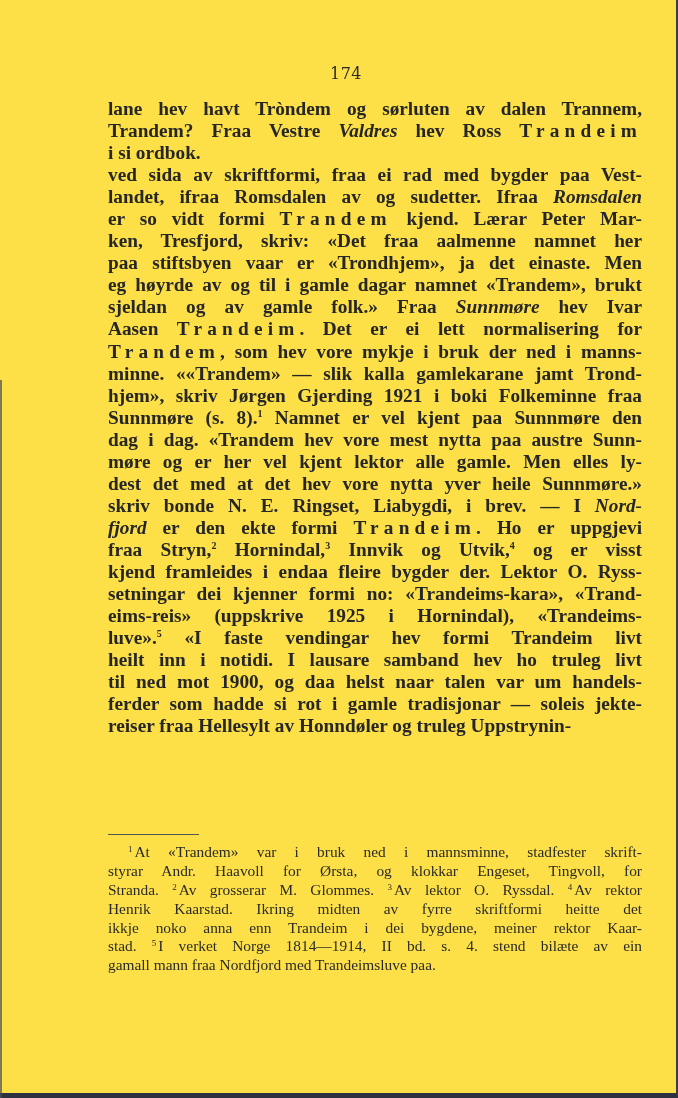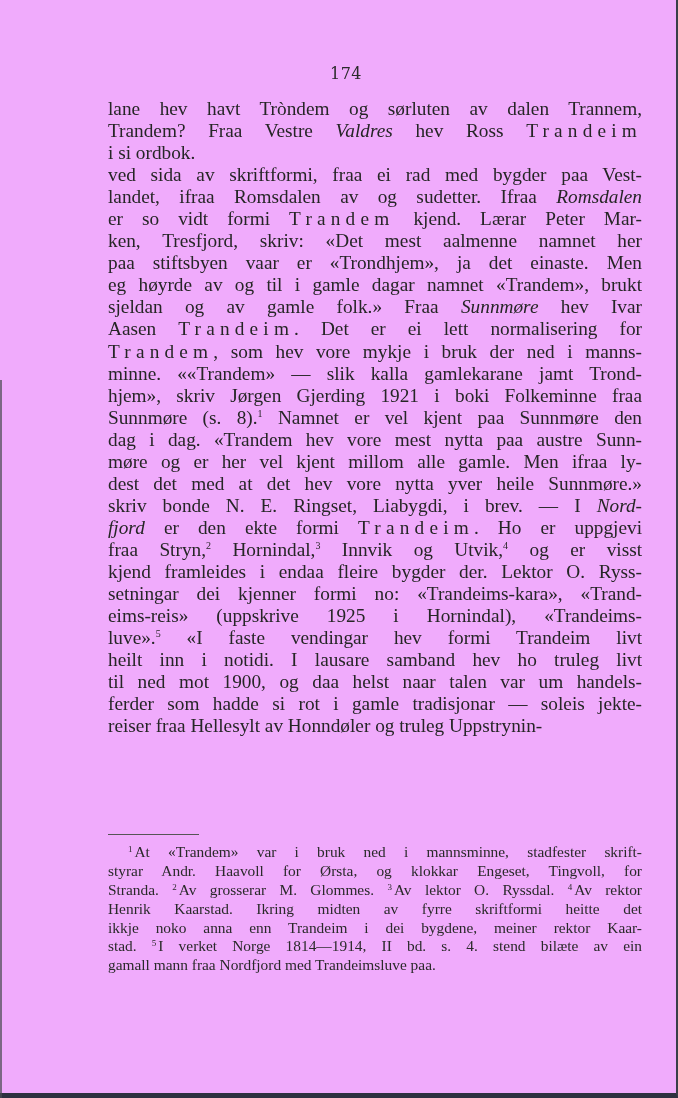--- a/index.html
+++ b/index.html
@@ -11,21 +11,21 @@
       width: 678px;
       height: 1098px;
       position: relative;
       overflow: hidden;
     }
     .page {
       position: absolute;
       left: 0; top: 0;
       width: 676px;
       height: 1093px;
-      background: #f0abfc;
+      background: #fde047;
       border-right: 2px solid #3a3d48;
       border-bottom: 5px solid #2e3140;
       box-sizing: content-box;
     }
     .left-edge {
       position: absolute;
       left: 0; top: 380px;
       width: 2px; height: 718px;
       background: #4a4b52;
       opacity: 0.7;
@@ -43,20 +43,21 @@
     }
     .body-text {
       position: absolute;
       left: 108px;
       top: 98px;
       width: 534px;
       font-family: "Liberation Serif", "DejaVu Serif", serif;
       font-size: 19.3px;
       line-height: 22.05px;
       color: #262626;
+      font-weight: bold;
     }
     .line {
       display: block;
       white-space: nowrap;
       text-align: justify;
       text-align-last: justify;
       height: 22.05px;
     }
     .line.last {
       text-align-last: left;
@@ -116,31 +117,31 @@
 
   <div class="page-number">174</div>
 
   <div class="body-text" id="body-text">
       <span class="line"><span>lane hev havt Tròndem og sørluten av dalen Trannem,</span></span>
       <span class="line"><span>Trandem?  Fraa Vestre </span><em>Valdres</em><span> hev Ross </span><span class="sp">Trandeim</span></span>
       <span class="line last"><span>i si ordbok.</span></span>
       <span class="line"><span>ved sida av skriftformi, fraa ei rad med bygder paa Vest-</span></span>
       <span class="line"><span>landet, ifraa Romsdalen av og sudetter.  Ifraa </span><em>Romsdalen</em></span>
       <span class="line"><span>er so vidt formi </span><span class="sp">Trandem</span><span> kjend.  Lærar Peter Mar-</span></span>
-      <span class="line"><span>ken, Tresfjord, skriv:  «Det mest aalmenne namnet her</span></span>
+      <span class="line"><span>ken, Tresfjord, skriv:  «Det fraa aalmenne namnet her</span></span>
       <span class="line"><span>paa stiftsbyen vaar er «Trondhjem», ja det einaste.  Men</span></span>
       <span class="line"><span>eg høyrde av og til i gamle dagar namnet «Trandem», brukt</span></span>
       <span class="line"><span>sjeldan og av gamle folk.»  Fraa </span><em>Sunnmøre</em><span> hev Ivar</span></span>
       <span class="line"><span>Aasen </span><span class="sp">Trandeim</span><span>.  Det er ei lett normalisering for</span></span>
       <span class="line"><span class="sp">Trandem</span><span>, som hev vore mykje i bruk der ned i manns-</span></span>
       <span class="line"><span>minne.  ««Trandem» — slik kalla gamlekarane jamt Trond-</span></span>
       <span class="line"><span>hjem», skriv Jørgen Gjerding 1921 i boki Folkeminne fraa</span></span>
       <span class="line"><span>Sunnmøre (s. 8).</span><sup>1</sup><span>  Namnet er vel kjent paa Sunnmøre den</span></span>
       <span class="line"><span>dag i dag.  «Trandem hev vore mest nytta paa austre Sunn-</span></span>
-      <span class="line"><span>møre og er her vel kjent millom alle gamle.  Men ifraa ly-</span></span>
+      <span class="line"><span>møre og er her vel kjent lektor alle gamle.  Men elles ly-</span></span>
       <span class="line"><span>dest det med at det hev vore nytta yver heile Sunnmøre.»</span></span>
       <span class="line"><span>skriv bonde N. E. Ringset, Liabygdi, i brev. — I </span><em>Nord-</em></span>
       <span class="line"><em>fjord</em><span> er den ekte formi </span><span class="sp">Trandeim</span><span>.  Ho er uppgjevi</span></span>
       <span class="line"><span>fraa Stryn,</span><sup>2</sup><span> Hornindal,</span><sup>3</sup><span> Innvik og Utvik,</span><sup>4</sup><span> og er visst</span></span>
       <span class="line"><span>kjend framleides i endaa fleire bygder der.  Lektor O. Ryss-</span></span>
       <span class="line"><span>setningar dei kjenner formi no:  «Trandeims-kara», «Trand-</span></span>
       <span class="line"><span>eims-reis» (uppskrive 1925 i Hornindal), «Trandeims-</span></span>
       <span class="line"><span>luve».</span><sup>5</sup><span>  «I faste vendingar hev formi Trandeim livt</span></span>
       <span class="line"><span>heilt inn i notidi.  I lausare samband hev ho truleg livt</span></span>
       <span class="line"><span>til ned mot 1900, og daa helst naar talen var um handels-</span></span>

